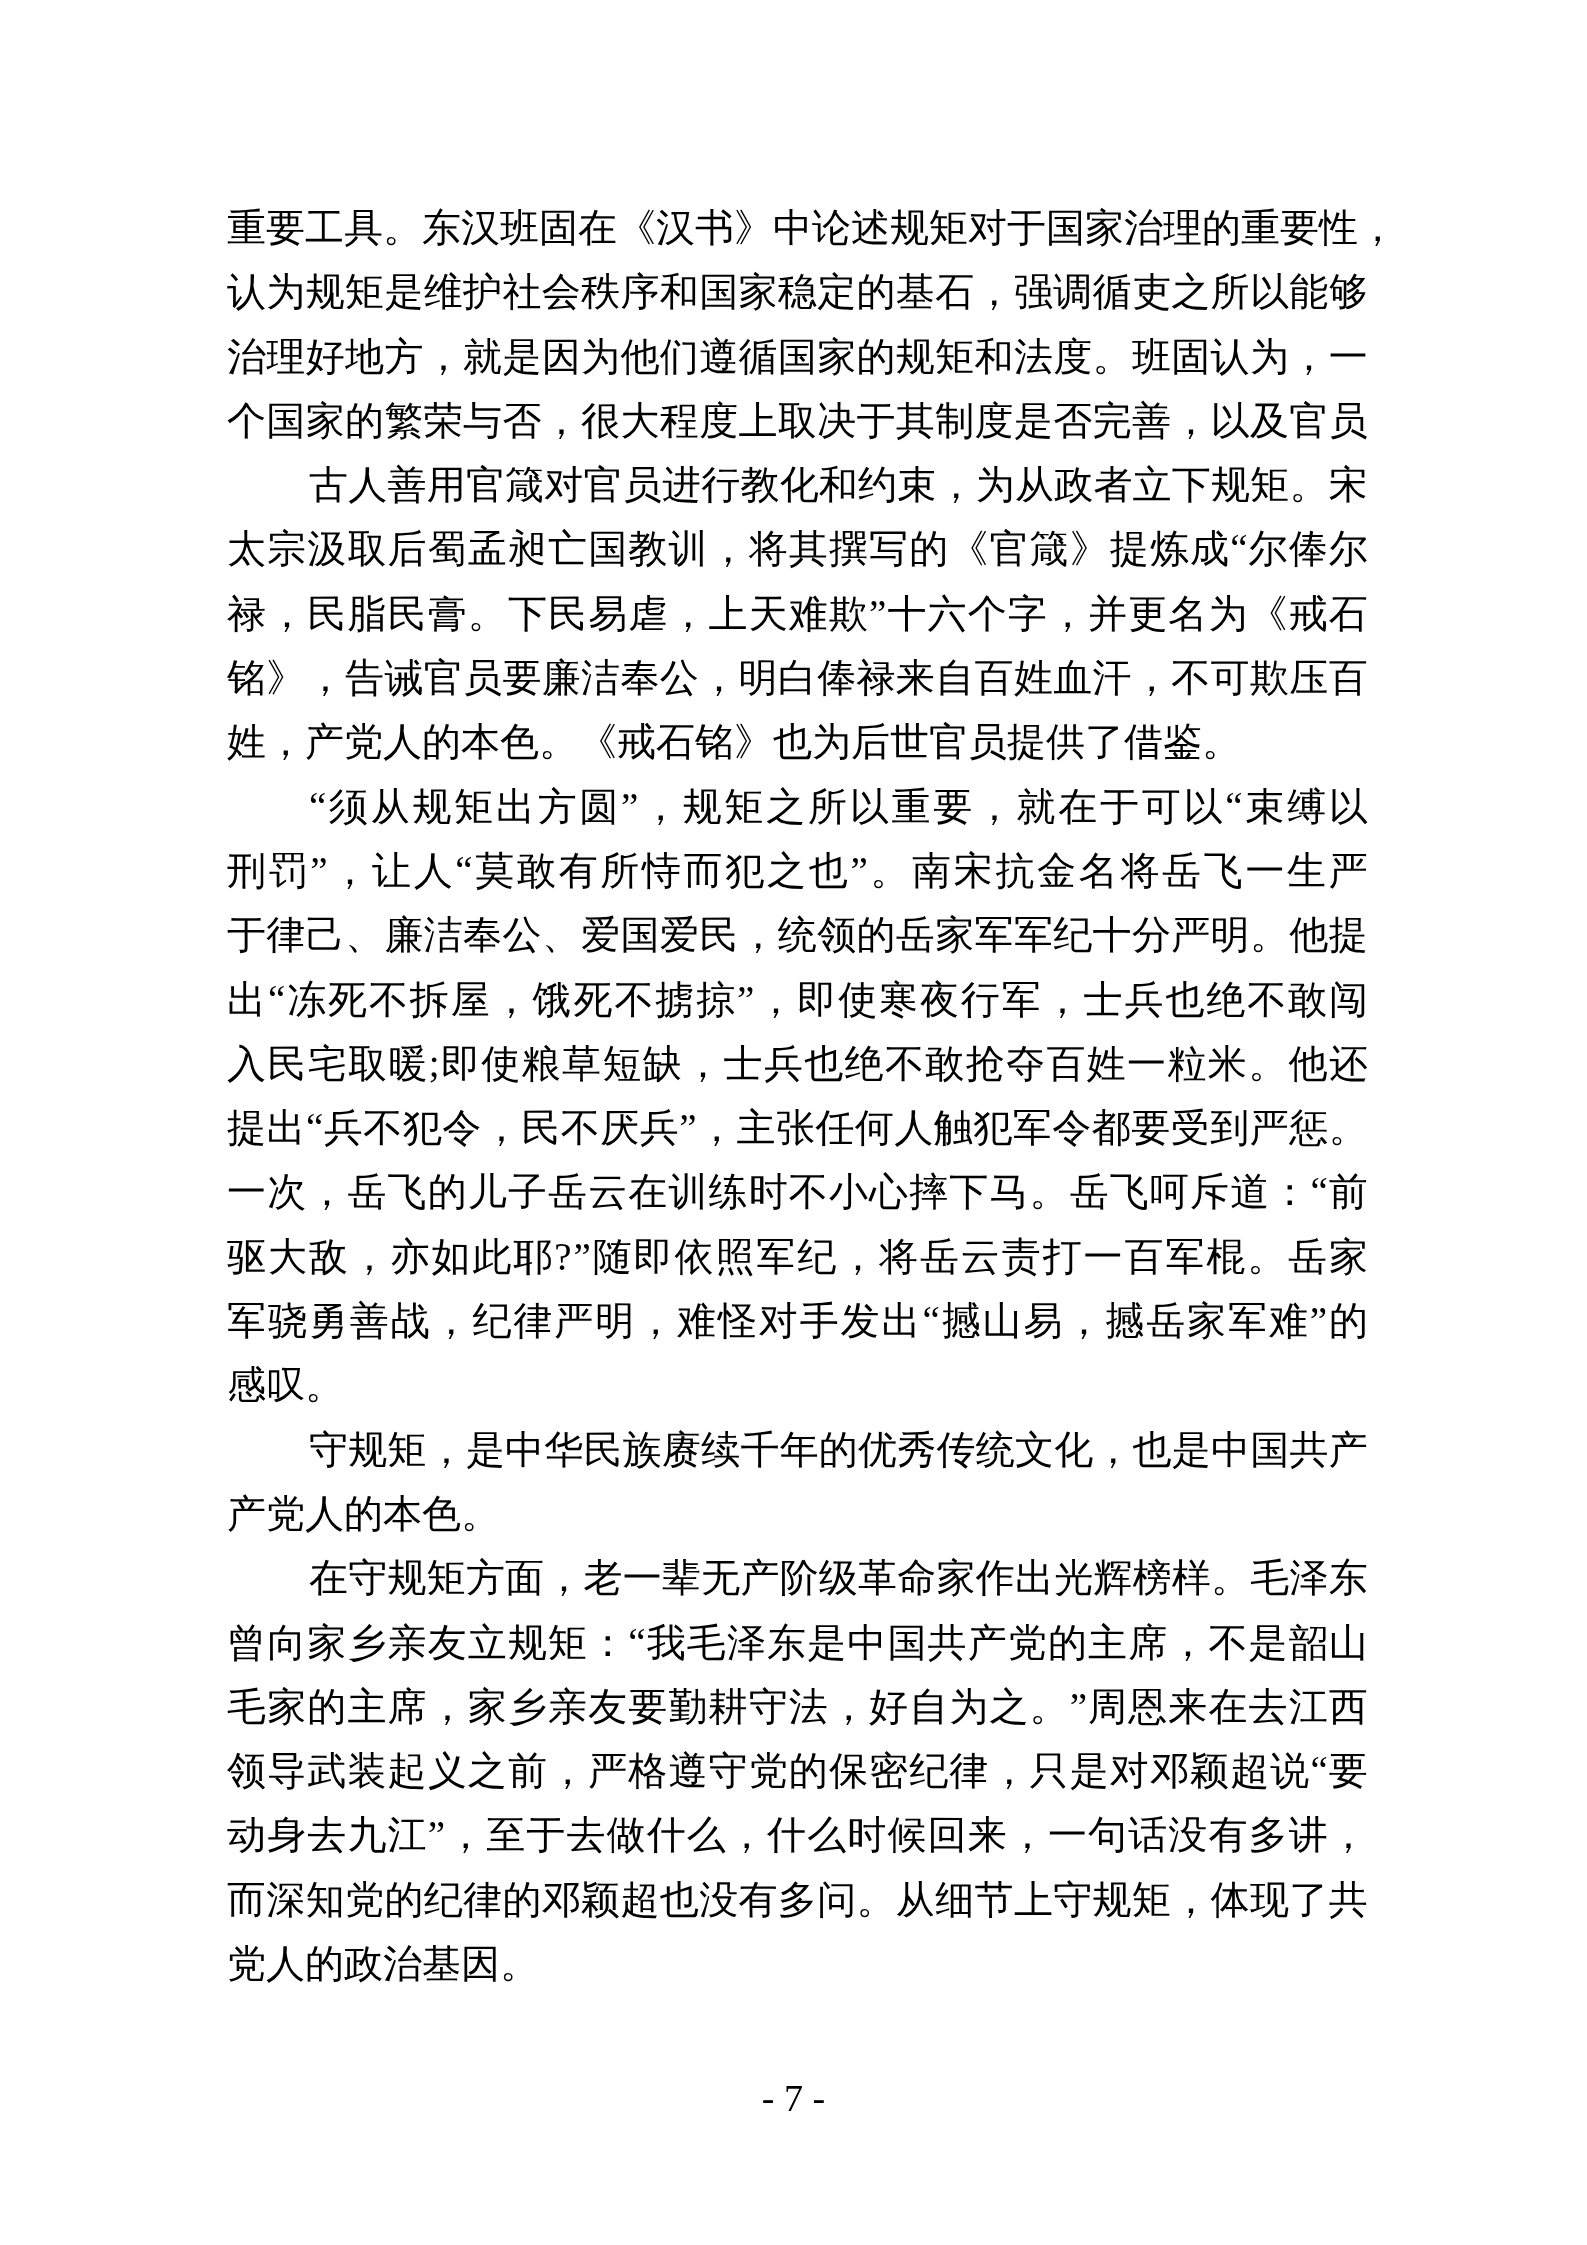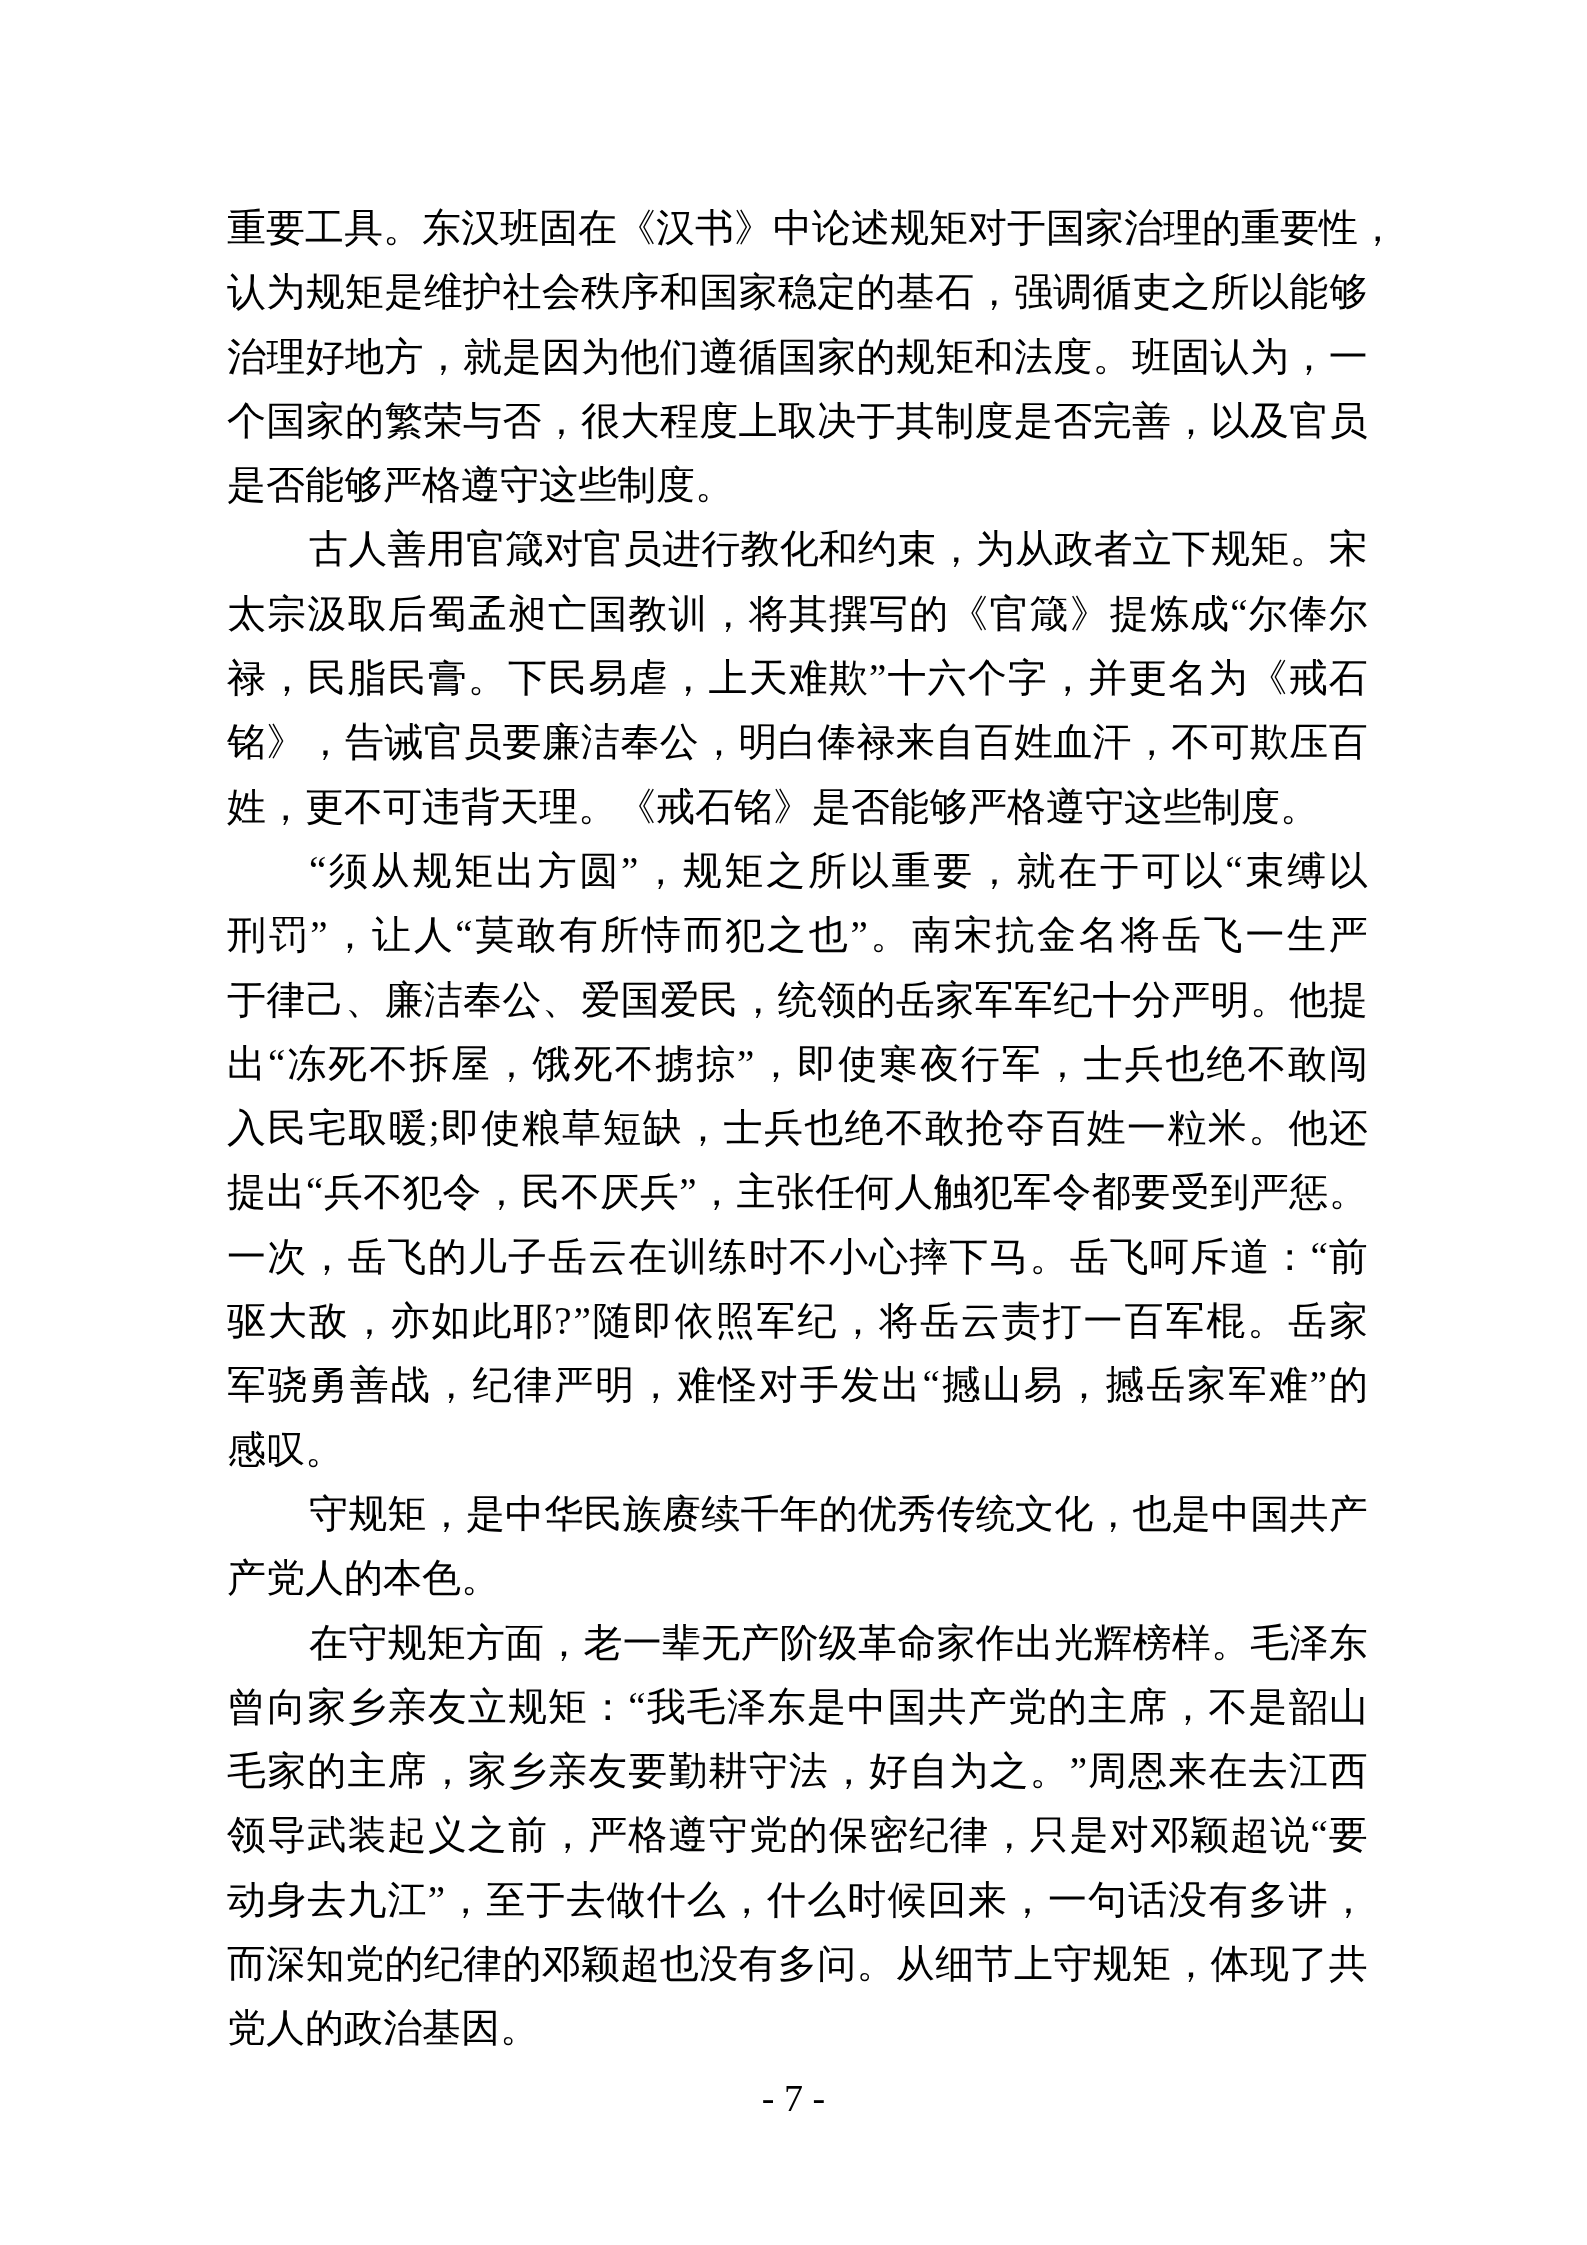--- a/index.html
+++ b/index.html
@@ -178,21 +178,20 @@
         <span>是</span>
         <span>否</span>
         <span>完</span>
         <span>善</span>
         <span>，</span>
         <span>以</span>
         <span>及</span>
         <span>官</span>
         <span>员</span>
       </div>
-      <div class="line">是否能够严格遵守这些制度。</div>
       <div class="line justify indent">
         <span>古</span>
         <span>人</span>
         <span>善</span>
         <span>用</span>
         <span>官</span>
         <span>箴</span>
         <span>对</span>
         <span>官</span>
         <span>员</span>
@@ -301,21 +300,21 @@
         <span>姓</span>
         <span>血</span>
         <span>汗</span>
         <span>，</span>
         <span>不</span>
         <span>可</span>
         <span>欺</span>
         <span>压</span>
         <span>百</span>
       </div>
-      <div class="line">姓，更不可违背天理。《戒石铭》是否能够严格遵守这些制度。</div>
+      <div class="line">姓，产党人的本色。《戒石铭》也为后世官员提供了借鉴。</div>
       <div class="line justify indent">
         <span>“</span>
         <span>须</span>
         <span>从</span>
         <span>规</span>
         <span>矩</span>
         <span>出</span>
         <span>方</span>
         <span>圆</span>
         <span>”</span>

